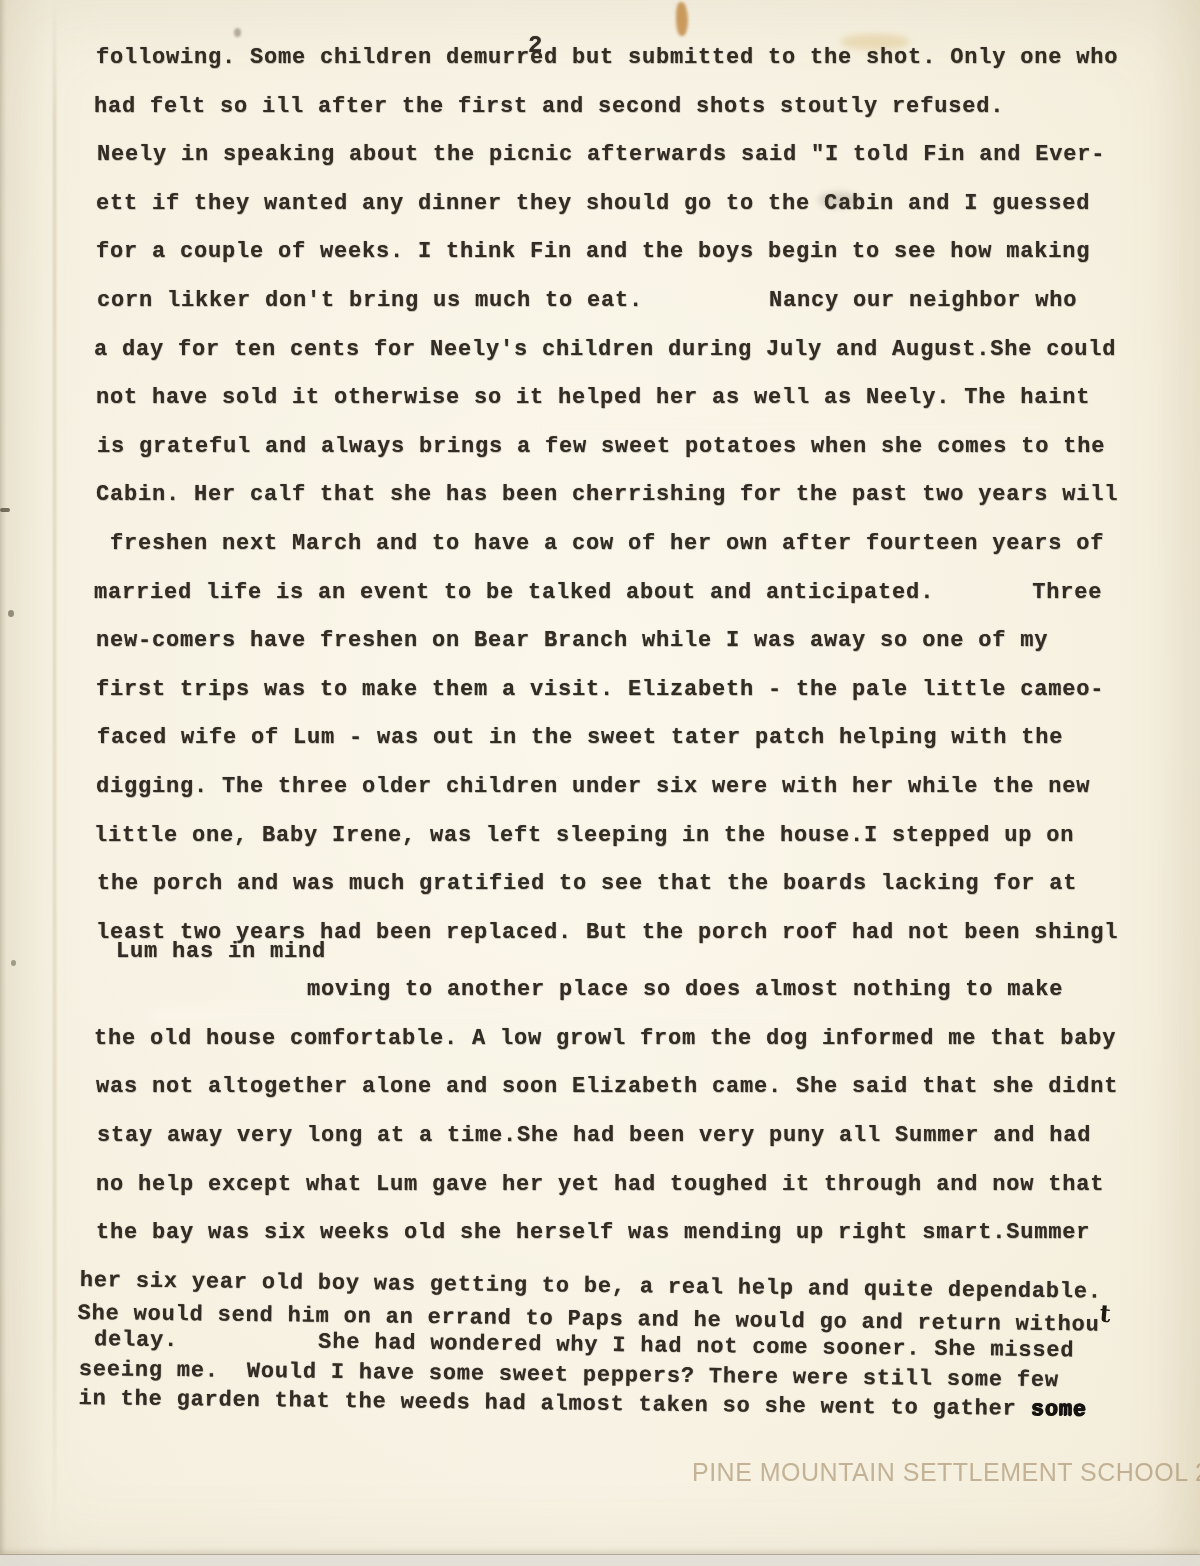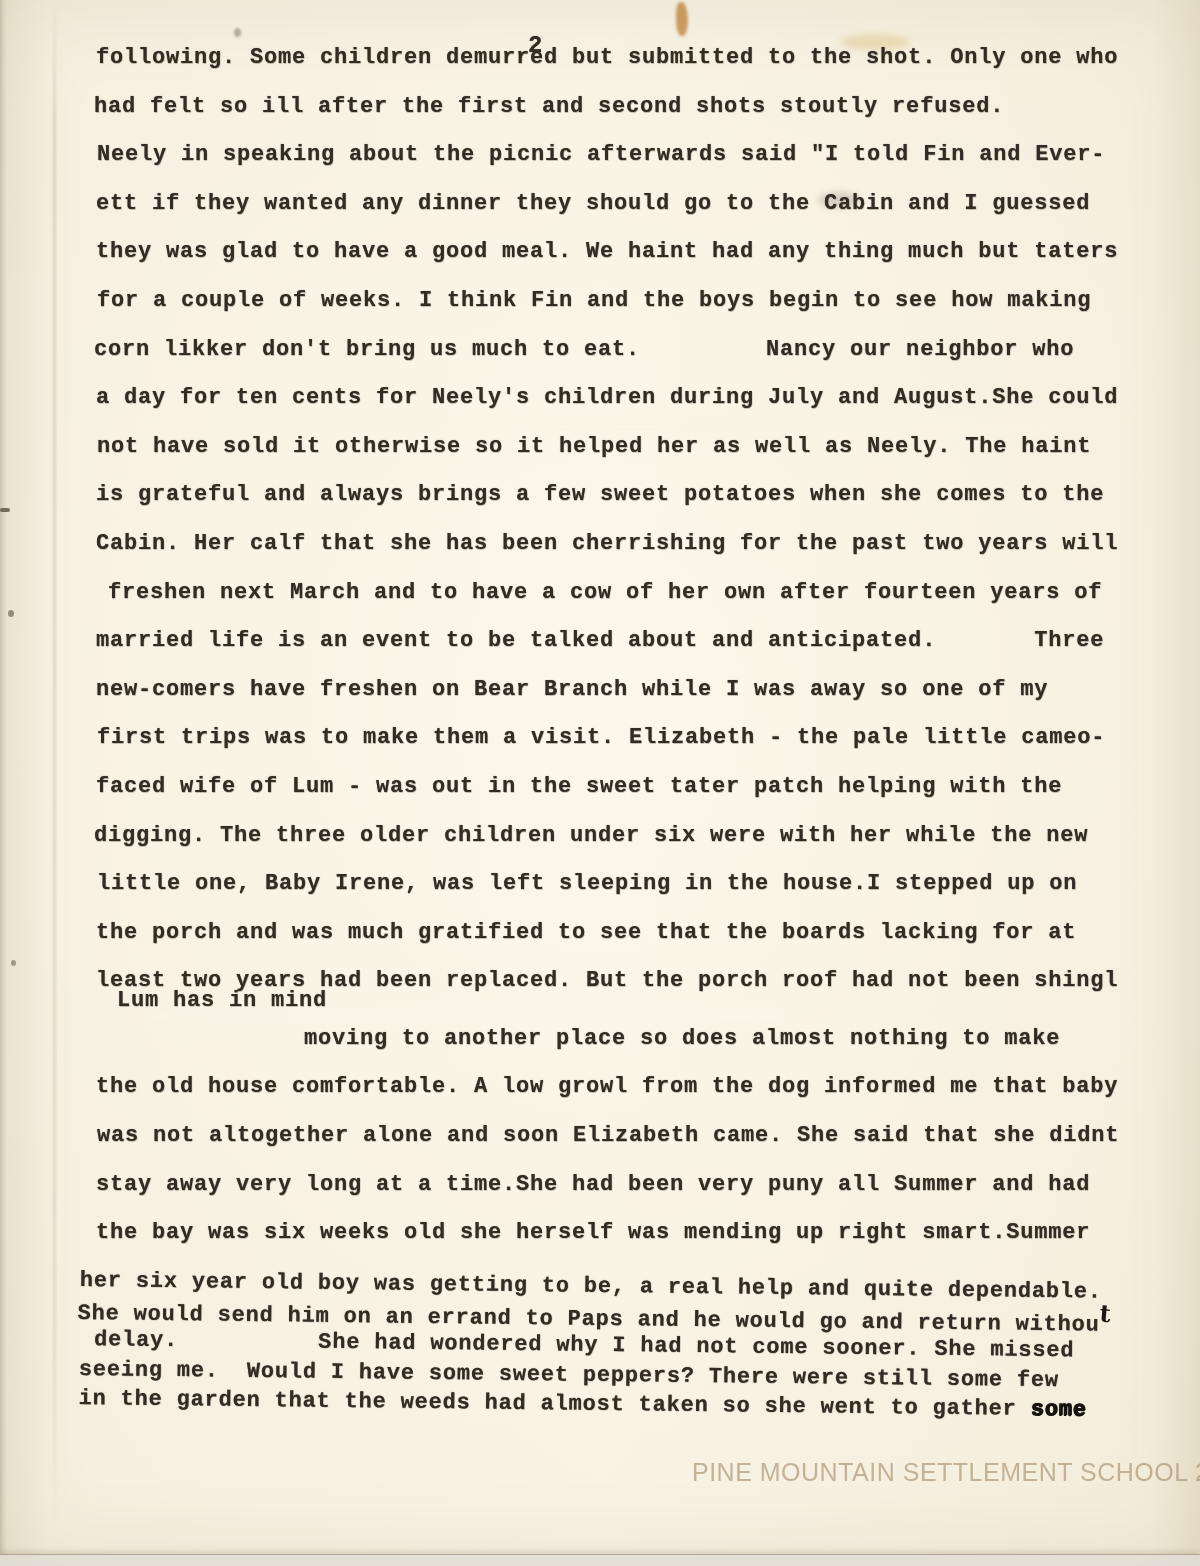--- a/index.html
+++ b/index.html
@@ -120,41 +120,41 @@
   <div class="stain stain--fade-band"></div>
   <div class="stain stain--fade-band2"></div>
 
   <div class="page-number">2</div>
 
   <div class="text-body" id="text-body">
       <div class="line">following. Some children demurred but submitted to the shot. Only one who</div>
       <div class="line">had felt so ill after the first and second shots stoutly refused.</div>
       <div class="line">Neely in speaking about the picnic afterwards said "I told Fin and Ever-</div>
       <div class="line">ett if they wanted any dinner they should go to the Cabin and I guessed</div>
-      <div class="line">they was glad to have a good meal. We haint had any thing much but taters</div>
       <div class="line">for a couple of weeks. I think Fin and the boys begin to see how making</div>
       <div class="line">corn likker don't bring us much to eat.         Nancy our neighbor who</div>
       <div class="line">a day for ten cents for Neely's children during July and August.She could</div>
       <div class="line">not have sold it otherwise so it helped her as well as Neely. The haint</div>
       <div class="line">is grateful and always brings a few sweet potatoes when she comes to the</div>
       <div class="line">Cabin. Her calf that she has been cherrishing for the past two years will</div>
       <div class="line"> freshen next March and to have a cow of her own after fourteen years of</div>
       <div class="line">married life is an event to be talked about and anticipated.       Three</div>
       <div class="line">new-comers have freshen on Bear Branch while I was away so one of my</div>
       <div class="line">first trips was to make them a visit. Elizabeth - the pale little cameo-</div>
       <div class="line">faced wife of Lum - was out in the sweet tater patch helping with the</div>
       <div class="line">digging. The three older children under six were with her while the new</div>
       <div class="line">little one, Baby Irene, was left sleeping in the house.I stepped up on</div>
       <div class="line">the porch and was much gratified to see that the boards lacking for at</div>
       <div class="line">least two years had been replaced. But the porch roof had not been shingl</div>
       <div class="line line--interlinear">Lum has in mind</div>
       <div class="line">               moving to another place so does almost nothing to make</div>
       <div class="line">the old house comfortable. A low growl from the dog informed me that baby</div>
       <div class="line">was not altogether alone and soon Elizabeth came. She said that she didnt</div>
       <div class="line">stay away very long at a time.She had been very puny all Summer and had</div>
+      <div class="line">no help except what Lum gave her yet had toughed it through and now that</div>
       <div class="line">the bay was six weeks old she herself was mending up right smart.Summer</div>
       <div class="bottom-block">
         <div class="line line--tight">her six year old boy was getting to be, a real help and quite dependable.</div>
         <div class="line line--tight"><span class="part">She would send him on an errand to Paps and he would go and return withou</span><span class="part part--handwritten">t</span></div>
         <div class="line line--tight"> delay.          She had wondered why I had not come sooner. She missed</div>
         <div class="line line--tight">seeing me.  Would I have some sweet peppers? There were still some few</div>
         <div class="line line--tight"><span class="part">in the garden that the weeds had almost taken so she went to gather </span><span class="part part--overstrike">some</span></div>
       </div>
     </div>
 

